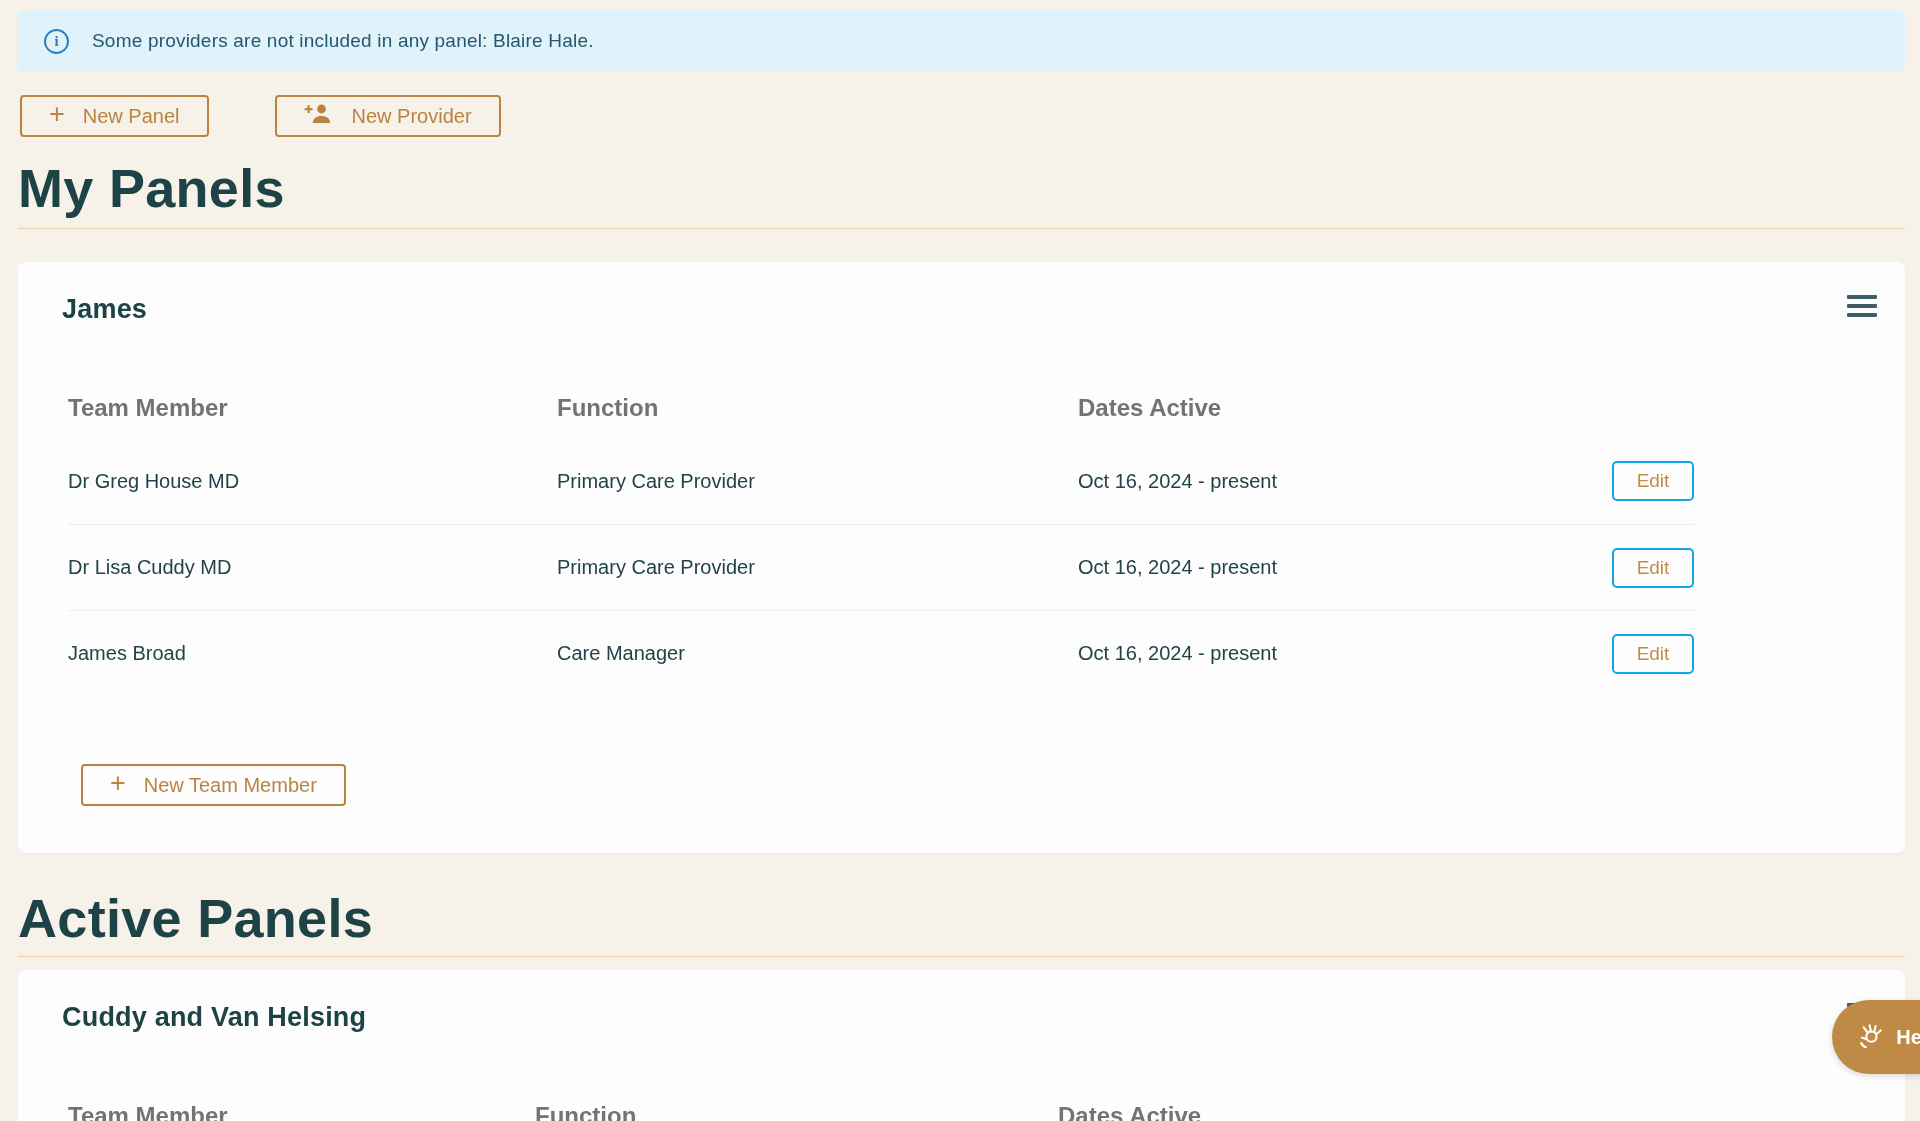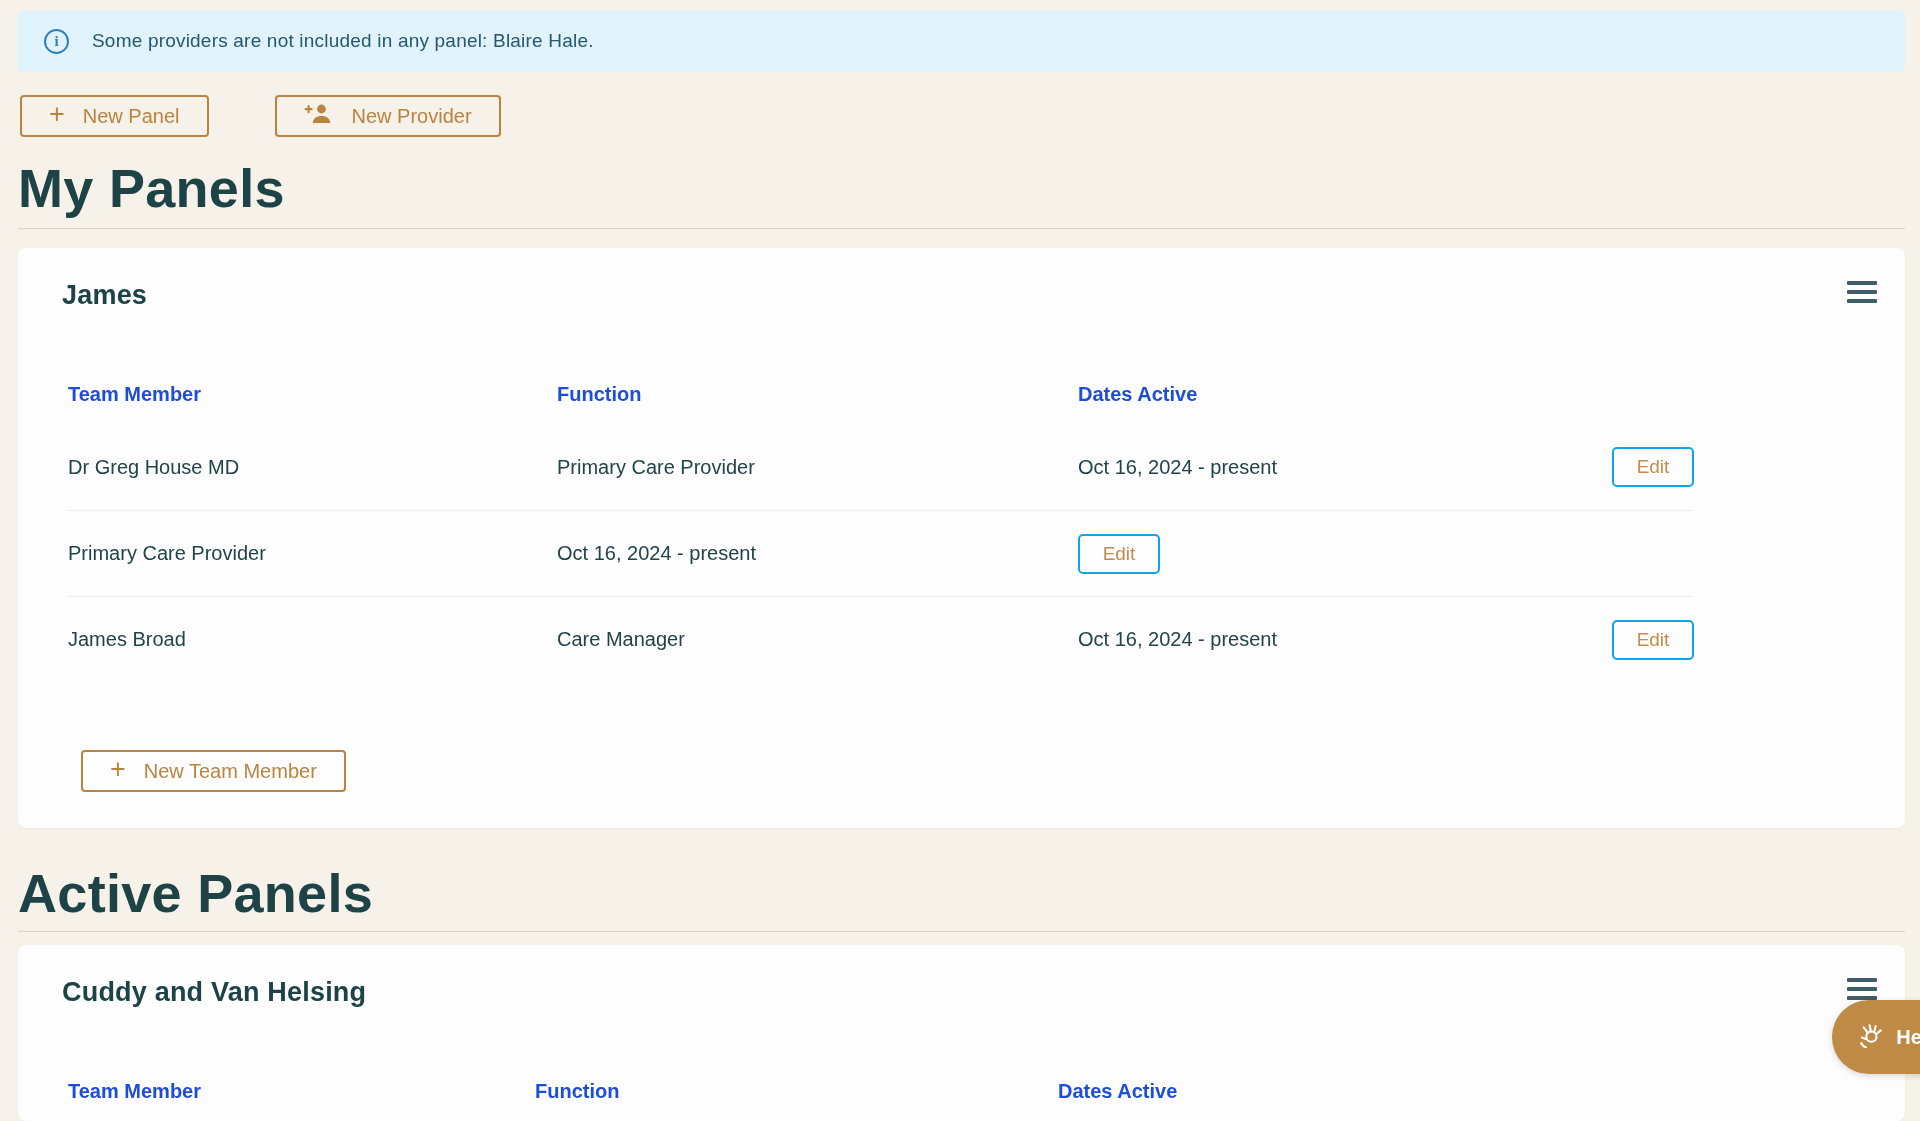--- a/index.html
+++ b/index.html
@@ -74,21 +74,21 @@
   }
 
   
   .card {
     margin: 0 15px 0 18px;
     background: #fdfdfd;
     border-radius: 8px;
     position: relative;
     box-shadow: 0 1px 2px rgba(0,0,0,.04);
   }
-  .card-1 { margin-top: 19px; padding: 30px 0 36px 0; }
+  .card-1 { margin-top: 33px; padding: 30px 0 47px 0; }
   .card-2 { margin-top: 13px; padding: 30px 0 0 0; height: 176px; overflow: hidden; }
   .card-title {
     margin-left: 44px;
     font-size: 27px;
     font-weight: 700;
     color: #1d4347;
     line-height: 34px;
     letter-spacing: .2px;
   }
   .hamburger {
@@ -99,21 +99,21 @@
     cursor: pointer;
   }
   .hamburger span { display: block; height: 4px; background: #3f5d68; border-radius: 1px; }
 
   
   .ptable { margin-left: 50px; margin-right: 211px; }
   .thead, .trow { display: grid; align-items: center; }
   .grid-1 { grid-template-columns: 489px 521px 534px 82px; }
   .grid-2 { grid-template-columns: 467px 523px 534px 82px; }
   .thead { height: 60px; margin-top: 52px; }
-  .th { font-size: 20px; font-weight: 700; color: #1d4ed8; }
+  .th { font-size: 24px; font-weight: 700; color: #737373; }
   .trow { height: 86px; font-size: 20px; color: #224449; }
   .trow + .trow { border-top: 1px solid #ededed; }
   .edit-btn {
     width: 82px; height: 40px;
     border: 2px solid #0ea5e9;
     border-radius: 5px;
     background: transparent;
     color: #c48c49;
     font-size: 19px;
     font-family: "Liberation Sans", sans-serif;
@@ -187,20 +187,21 @@
     </div>
 
     <div class="trow grid-1">
       <div>Dr Greg House MD</div>
       <div>Primary Care Provider</div>
       <div>Oct 16, 2024 - present</div>
       <button class="edit-btn">Edit</button>
     </div>
 
     <div class="trow grid-1">
+      <div>Dr Lisa Cuddy MD</div>
       <div>Primary Care Provider</div>
       <div>Oct 16, 2024 - present</div>
       <button class="edit-btn">Edit</button>
     </div>
 
     <div class="trow grid-1">
       <div>James Broad</div>
       <div>Care Manager</div>
       <div>Oct 16, 2024 - present</div>
       <button class="edit-btn">Edit</button>

